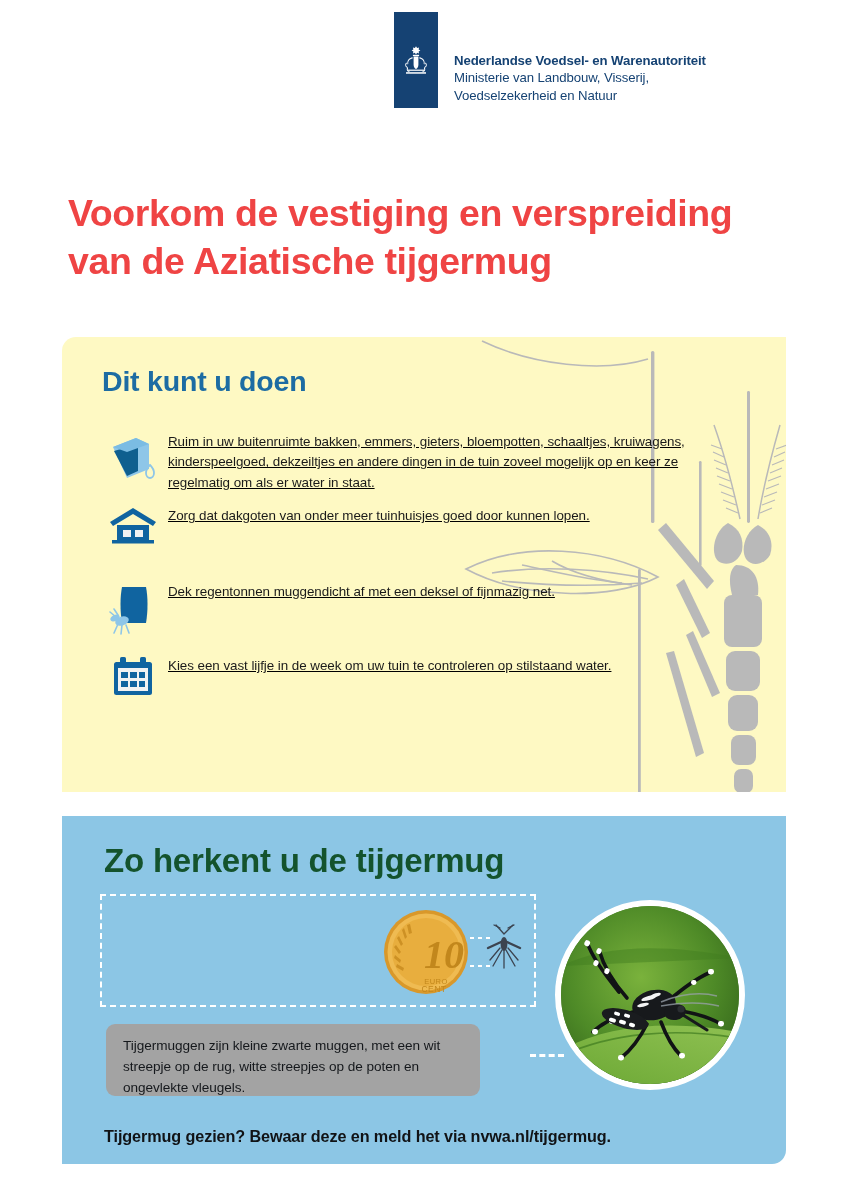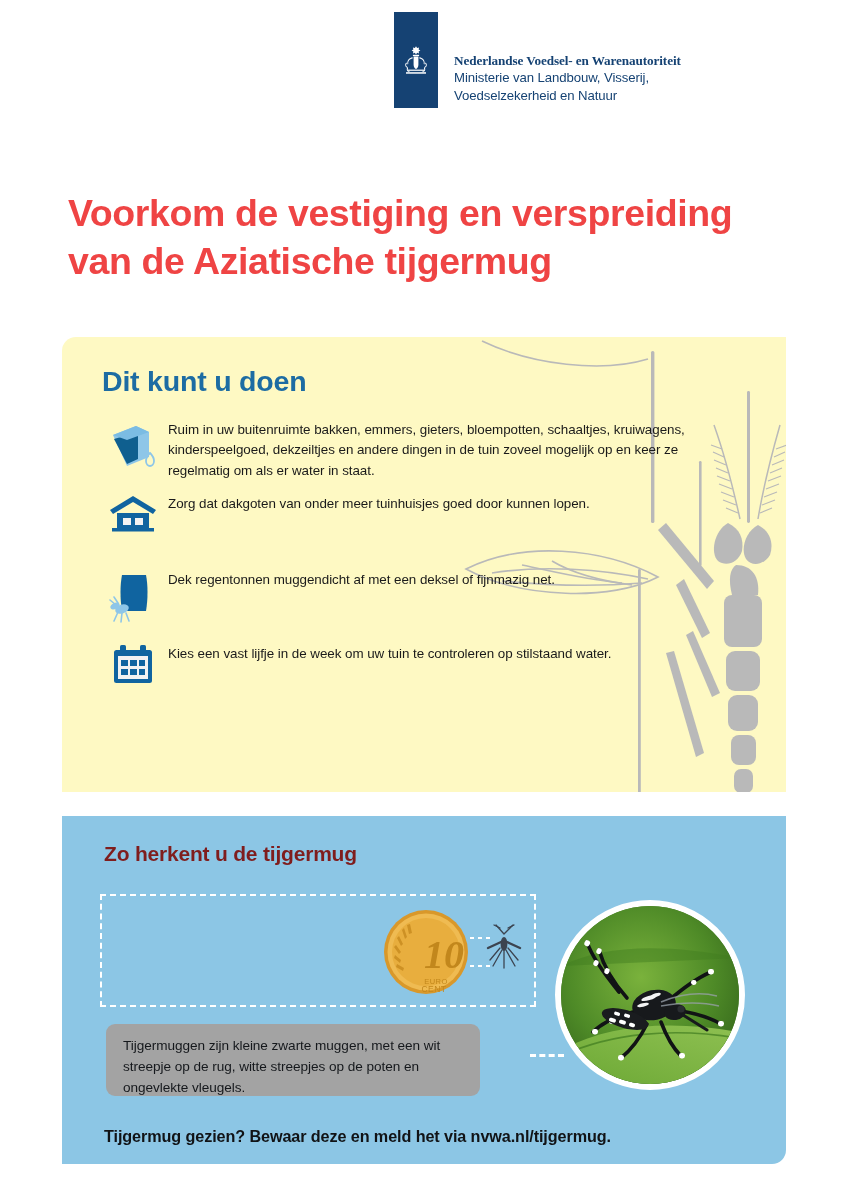--- a/index.html
+++ b/index.html
@@ -42,21 +42,20 @@
     margin-left: 16px;
     padding-top: 40px;
     color: #154273;
     line-height: 1.32;
   }
   .logo-line1 {
     font-size: 13.2px;
     font-weight: bold;
     letter-spacing: -0.1px;
     white-space: nowrap;
-    font-family: Liberation Serif, serif;
   }
   .logo-line2, .logo-line3 {
     font-size: 13.2px;
     font-weight: normal;
     letter-spacing: -0.1px;
     white-space: nowrap;
   }
 
   
   .main-title {
@@ -97,22 +96,23 @@
     right: -6px;
     top: -4px;
     width: 340px;
     height: 460px;
     pointer-events: none;
   }
 
   .tips {
     position: absolute;
     left: 36px;
-    top: 80px;
+    top: 92px;
     width: 600px;
+    text-decoration: underline;
   }
   .tip {
     display: flex;
     align-items: flex-start;
     margin-bottom: 5px;
   }
   .tip-icon {
     flex: 0 0 auto;
     width: 70px;
     height: 62px;
@@ -142,22 +142,22 @@
     width: 724px;
     height: 348px;
     background: #8cc6e5;
     border-radius: 0 0 14px 0;
     overflow: hidden;
   }
   .panel-blue-title {
     position: absolute;
     left: 42px;
     top: 26px;
-    color: #7f1d1d;
-    font-size: 21px;
+    color: #14532d;
+    font-size: 33px;
     font-weight: bold;
     letter-spacing: -0.2px;
   }
 
   .dashed-box {
     position: absolute;
     left: 38px;
     top: 78px;
     width: 436px;
     height: 113px;

